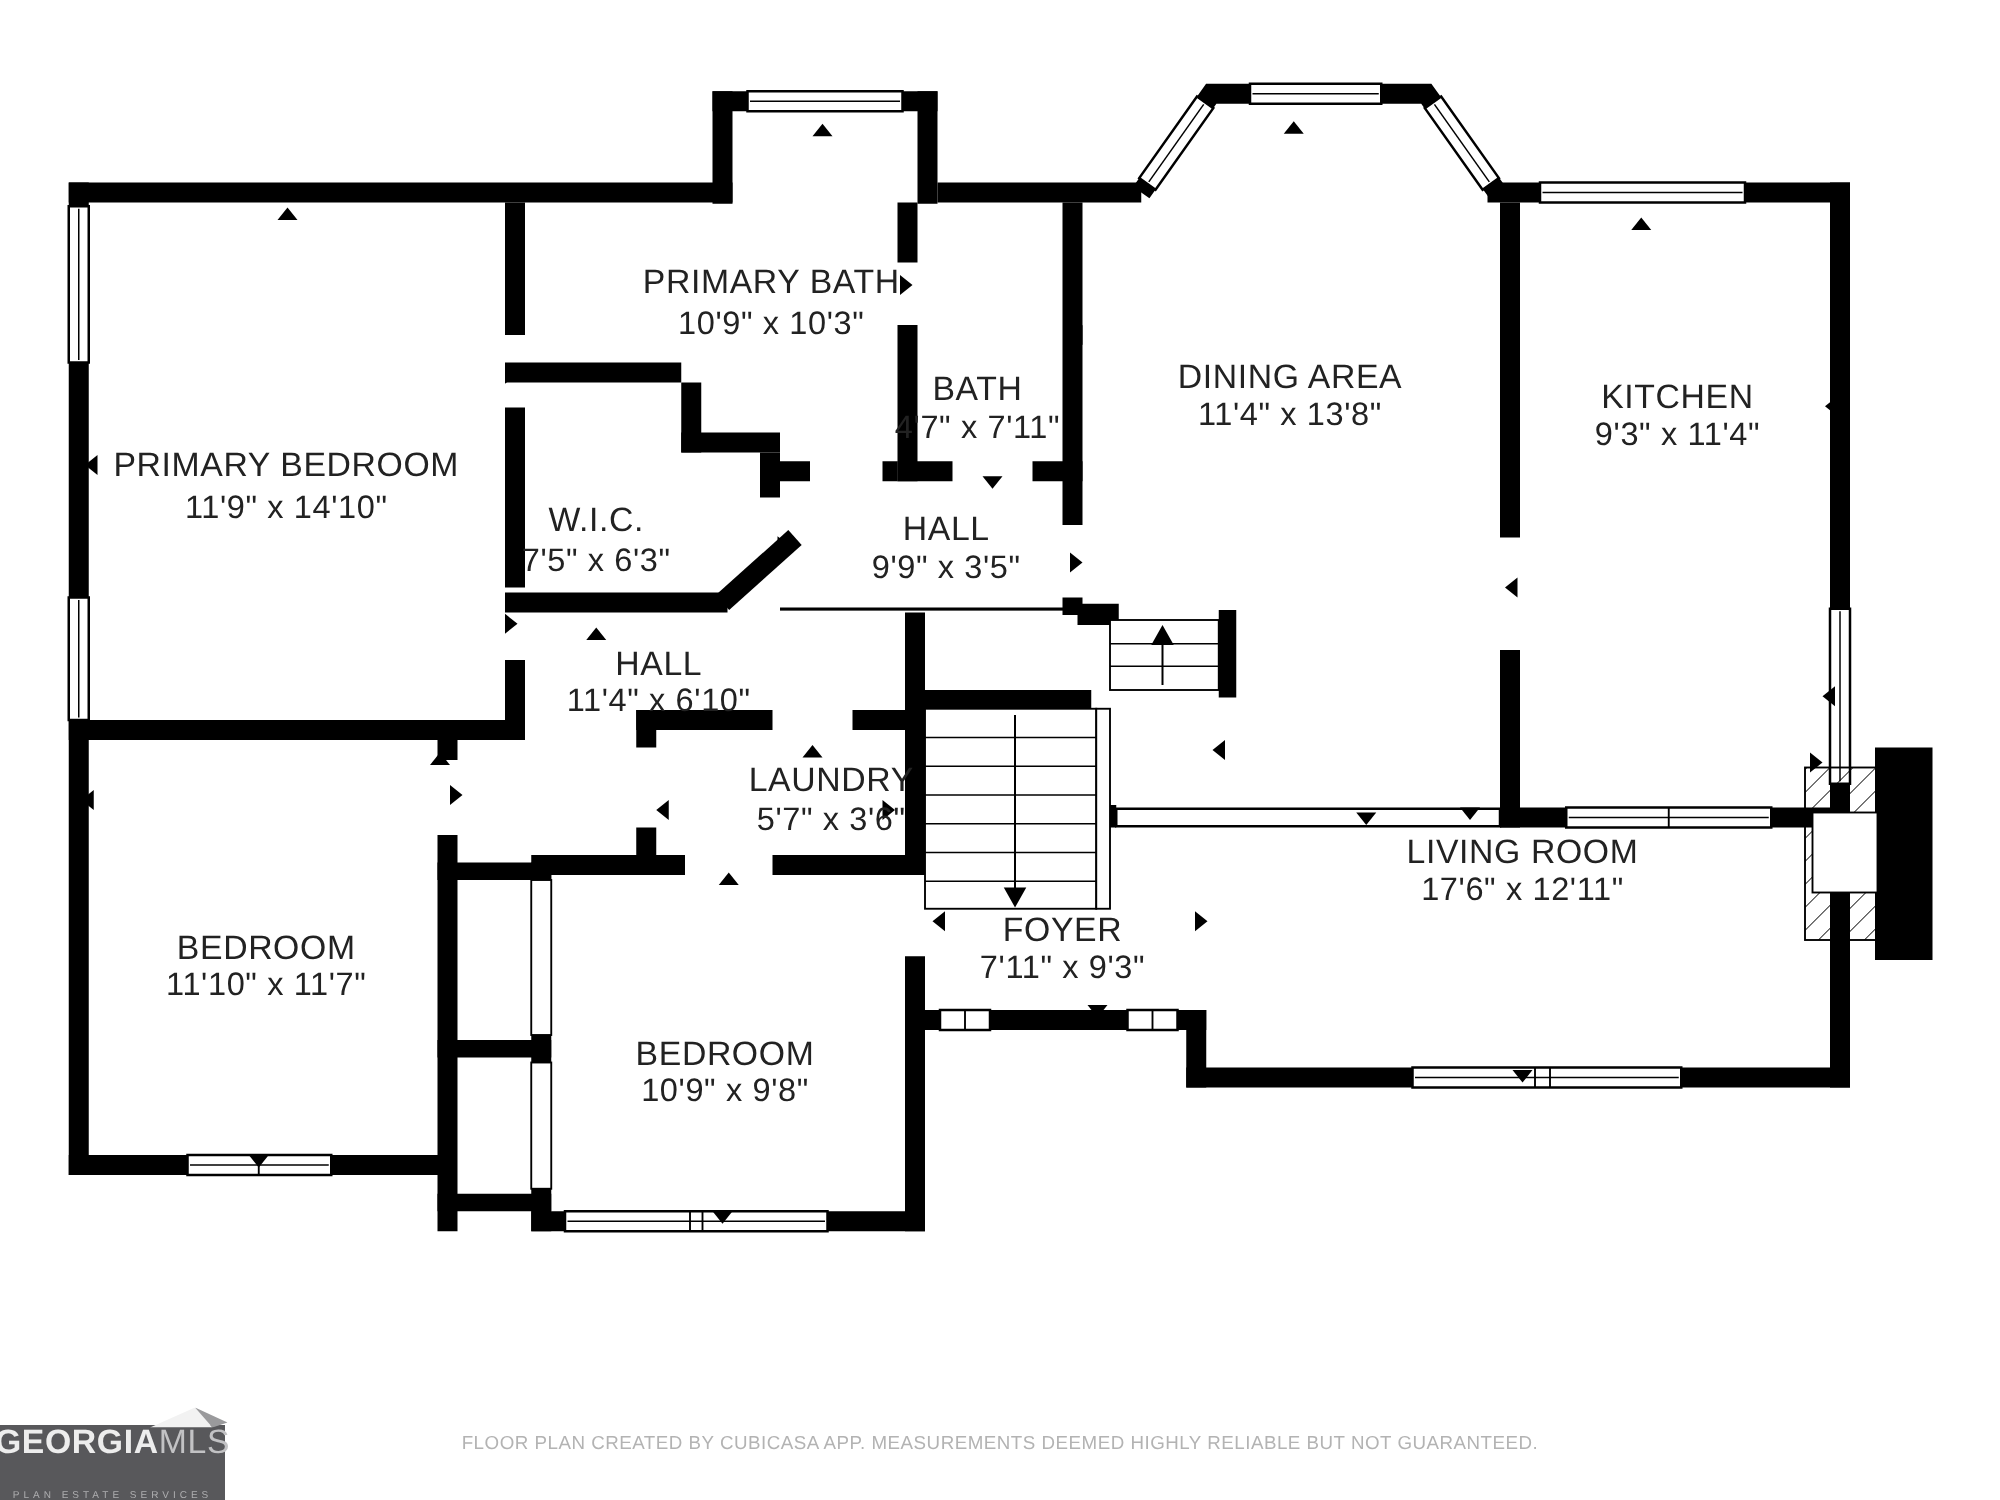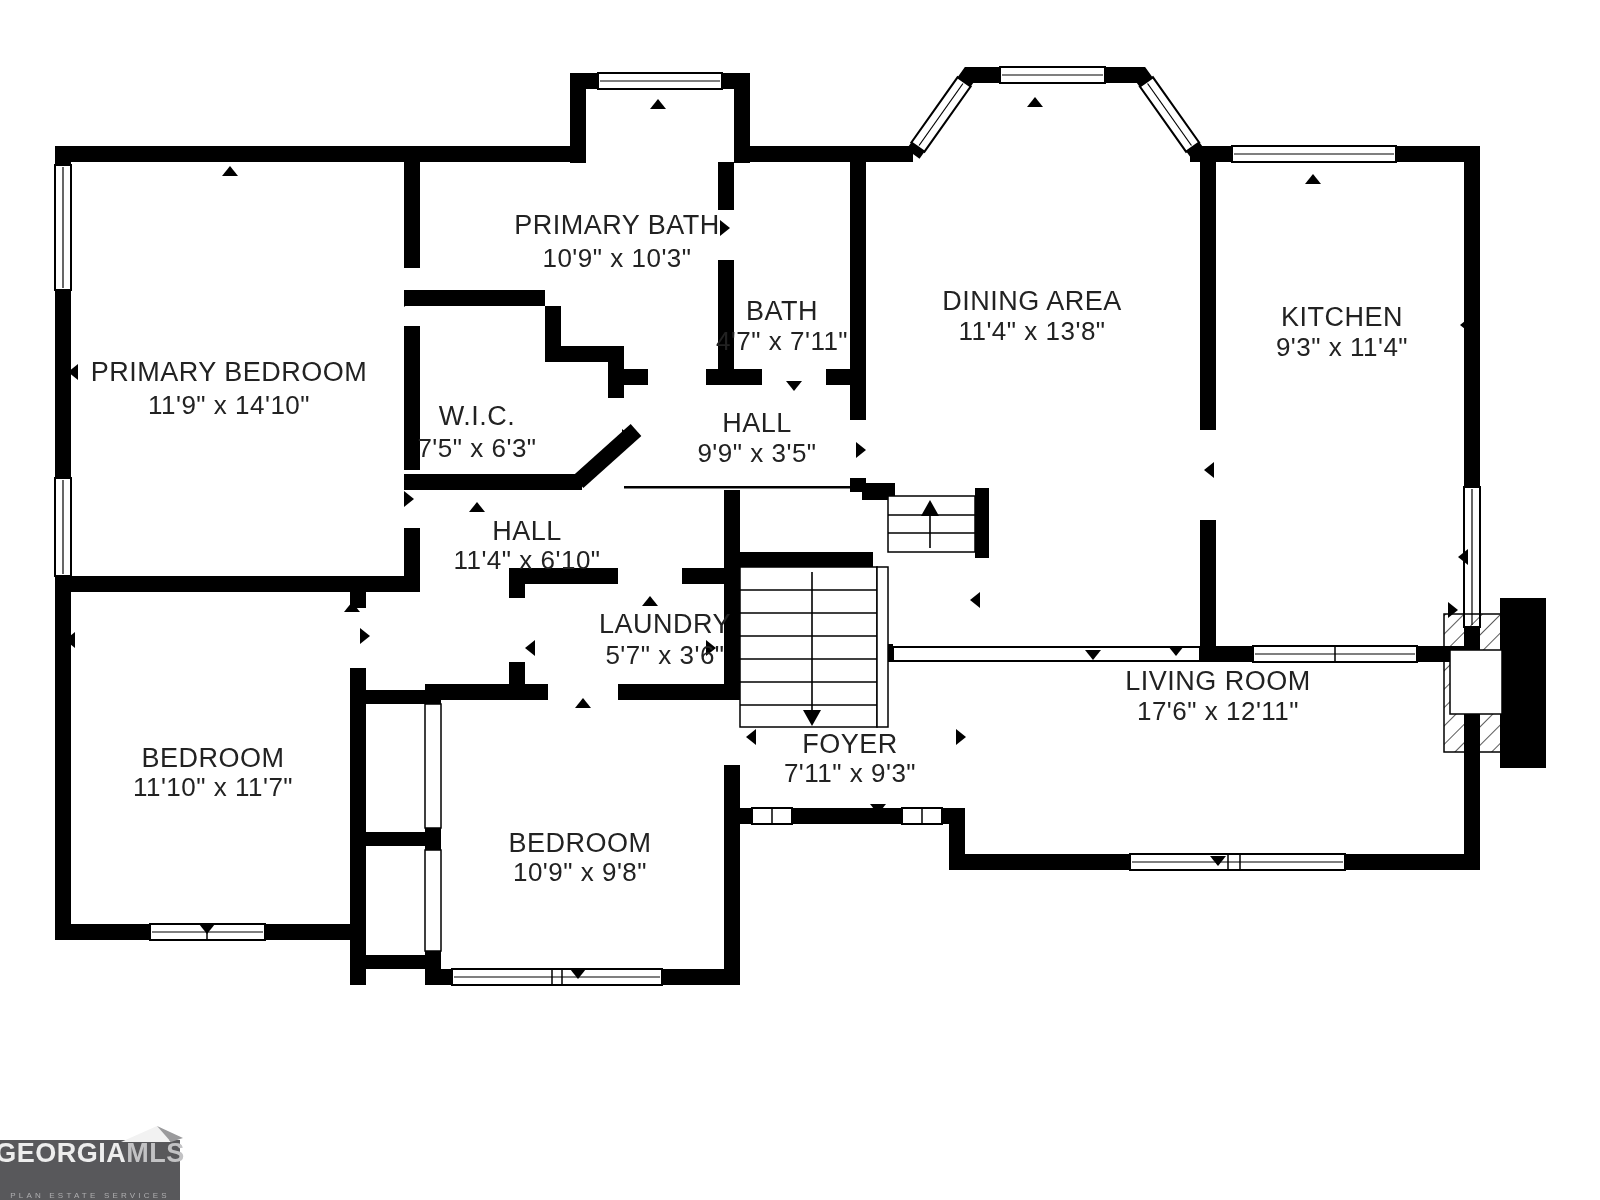--- a/index.html
+++ b/index.html
@@ -7,21 +7,21 @@
           font-family:"Liberation Sans",sans-serif;}
   .plan-svg{position:absolute;left:0;top:0;}
   .room-name{font-size:27px;fill:#222;letter-spacing:.5px;}
   .room-dims{font-size:26px;fill:#222;letter-spacing:.5px;}
   .footer-disclaimer{position:absolute;left:0;top:1146px;width:100%;text-align:center;
      font-size:15px;color:#b3b3b3;letter-spacing:.4px;}
   .logo{position:absolute;left:0;top:1140px;width:180px;height:60px;background:#58585b;
      display:flex;flex-direction:column;align-items:center;justify-content:space-between;}
   .logo-row{position:relative;display:flex;align-items:baseline;line-height:1;}
   .logo-primary{color:#ededed;font-size:27px;font-weight:600;letter-spacing:.5px;}
-  .logo-secondary{color:#c2c2c4;font-size:27px;font-weight:700;letter-spacing:.5px;}
+  .logo-secondary{color:#c2c2c4;font-size:27px;font-weight:400;letter-spacing:.5px;}
   .logo-roof{position:absolute;right:2px;top:-14px;}
   .logo-tagline{color:#aeaeb0;font-size:8px;letter-spacing:3.2px;margin-top:3px;white-space:nowrap;}
 </style>
 </head>
 <body>
 
 <div class="canvas">
 <svg class="plan-svg" width="1600" height="1200" viewBox="0 0 1600 1200">
   <defs>
     <pattern id="hatch" width="13" height="13" patternUnits="userSpaceOnUse" patternTransform="rotate(45)">
@@ -270,13 +270,14 @@
   <div class="logo-row">
     <span class="logo-primary">GEORGIA</span>
         <span class="logo-secondary">MLS</span>
     <svg class="logo-roof" width="62" height="16" viewBox="0 0 62 16">
       <polygon points="0,16 36,0 50,16" fill="#f2f2f2"></polygon>
       <polygon points="36,0 50,16 62,12" fill="#9a9a9c"></polygon>
     </svg>
   </div>
   <div class="logo-tagline">PLAN ESTATE SERVICES</div>
 </div>
+<div class="footer-disclaimer">FLOOR PLAN CREATED BY CUBICASA APP. MEASUREMENTS DEEMED HIGHLY RELIABLE BUT NOT GUARANTEED.</div>
 </div>
 
 </body></html>

